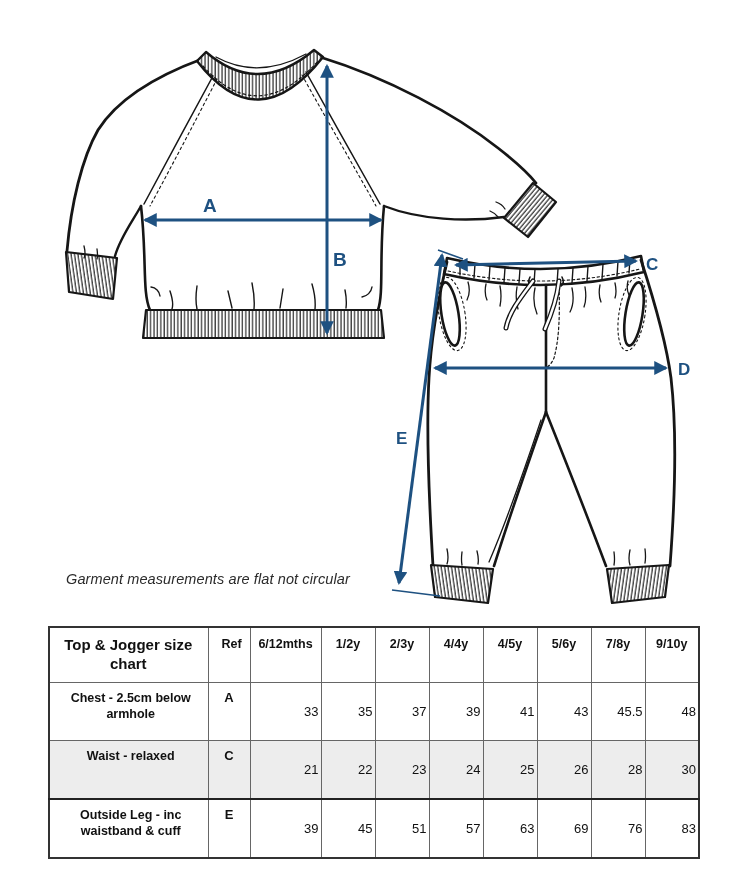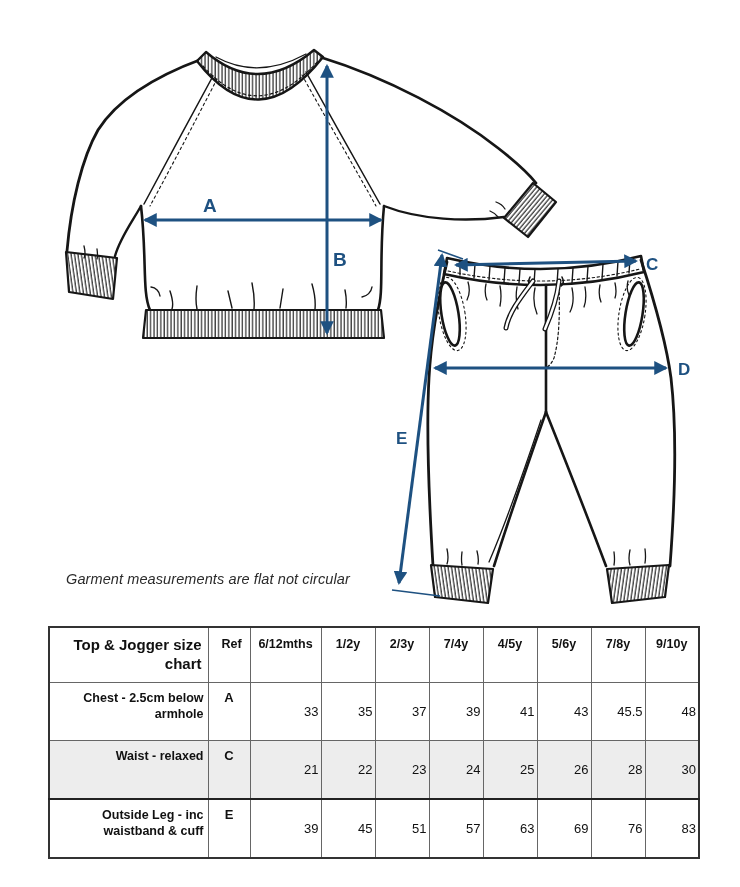--- a/index.html
+++ b/index.html
@@ -15,29 +15,29 @@
   .table-wrap{position:absolute;left:48px;top:626px;z-index:2;}
   table.size-table{
     border-collapse:collapse;table-layout:fixed;width:650px;
     border:2px solid #333;background:#fff;
   }
   table.size-table th,table.size-table td{
     border:1px solid #666;vertical-align:top;color:#111;
   }
   thead th{border-bottom:2.5px solid #222;}
   .title-cell{
-    text-align:right;font-size:15px;font-weight:bold;line-height:1.25;
+    text-align:center;font-size:15px;font-weight:bold;line-height:1.25;
     padding:8px 6px 8px 5px;
   }
   .size-head{
     font-size:12.5px;font-weight:bold;padding:9px 2px;
   }
   .ref-head{text-align:center;font-size:12.5px;font-weight:bold;padding:9px 13px;}
   tbody th.label-cell{
-    text-align:right;font-size:12.5px;font-weight:bold;line-height:1.3;
+    text-align:center;font-size:12.5px;font-weight:bold;line-height:1.3;
     padding:7px 4px 7px 8px;
   }
   tbody td.ref-cell{
     text-align:center;font-size:13px;font-weight:bold;padding:7px 2px;
   }
   tbody td.val-cell{text-align:right;font-size:13px;padding:21px 2px;}
   tbody tr:nth-child(even){background:#ededed;}
   tbody tr:nth-child(2) th,tbody tr:nth-child(2) td{border-bottom:2.5px solid #222;}
 </style>
 </head>
@@ -165,21 +165,21 @@
           <col style="width:54px">
         <col style="width:54px">
       </colgroup>
       <thead>
         <tr>
           <th class="title-cell">Top &amp; Jogger size chart</th>
           <th class="ref-head">Ref</th>
           <th class="size-head">6/12mths</th>
           <th class="size-head">1/2y</th>
           <th class="size-head">2/3y</th>
-          <th class="size-head">7/4y</th>
+          <th class="size-head">4/4y</th>
           <th class="size-head">4/5y</th>
           <th class="size-head">5/6y</th>
           <th class="size-head">7/8y</th>
           <th class="size-head">9/10y</th>
         </tr>
       </thead>
       <tbody>
           <tr>
             <th class="label-cell">Chest - 2.5cm below armhole</th>
             <td class="ref-cell">A</td>

